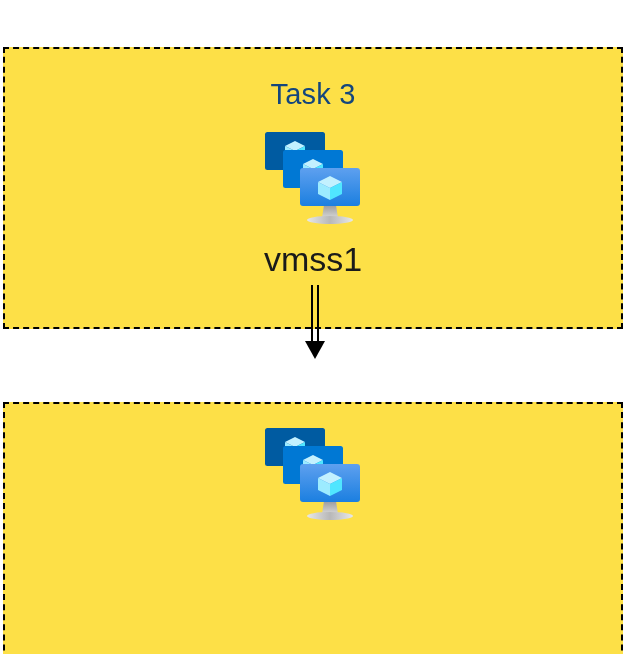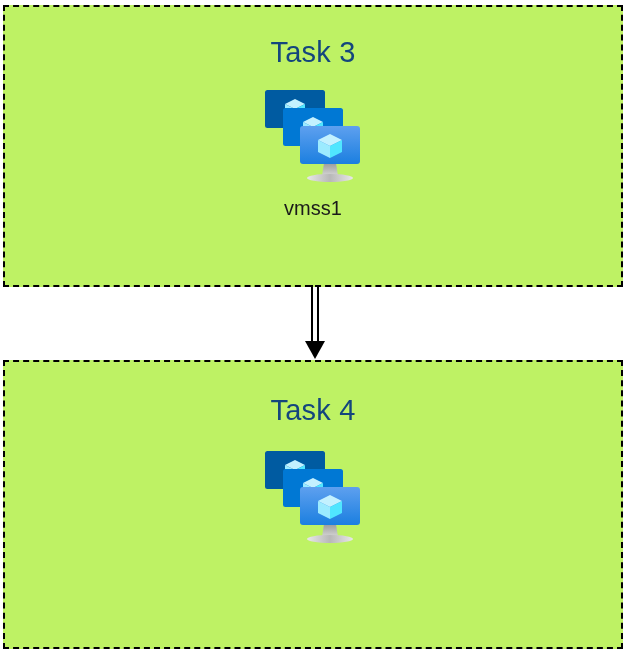--- a/index.html
+++ b/index.html
@@ -19,23 +19,24 @@
     position: absolute;
     left: 0;
     top: 0;
     width: 628px;
     height: 654px;
   }
 
   
   .task-box {
     position: absolute;
-    background: #bef264;
+    background: #fde047;
     border: 2px dashed #000000;
     box-sizing: border-box;
+    margin-top: 42px;
   }
   #task-box-1 {
     left: 3px;
     top: 5px;
     width: 620px;
     height: 282px;
   }
   #task-box-2 {
     left: 3px;
     top: 360px;
@@ -69,21 +70,21 @@
     position: relative;
     width: 110px;
     height: 104px;
   }
   #task-box-1 .vmss-icon-wrap { margin-top: 14px; }
   #task-box-2 .vmss-icon-wrap { margin-top: 17px; }
 
   .icon-caption {
     text-align: center;
     color: #1a1a1a;
-    font-size: 20px;
+    font-size: 34px;
     line-height: 1.18;
     white-space: nowrap;
   }
   #task-box-1 .icon-caption { margin-top: 10px; }
   #task-box-2 .icon-caption { margin-top: 36px; }
 
   
   #connector-arrow {
     position: absolute;
     left: 303px;
@@ -168,21 +169,20 @@
       <rect x="8" y="0" width="2" height="60" fill="#000000"></rect>
       <rect x="14" y="0" width="2" height="60" fill="#000000"></rect>
 
       <path d="M2 56 L22 56 L12 74 Z" fill="#000000"></path>
     </svg>
   </div>
 
   <div class="task-box" id="task-box-2">
     <div class="box-inner">
 
-      <div class="task-title">Task 4</div>
 
       <div class="vmss-icon-wrap">
         <svg width="110" height="104" viewBox="0 0 110 104" xmlns="http://www.w3.org/2000/svg">
           <defs>
             <linearGradient id="frontScreenGrad2" x1="0" y1="0" x2="0" y2="1">
               <stop offset="0" stop-color="#5ea0ef"></stop>
               <stop offset="1" stop-color="#1b7fe0"></stop>
             </linearGradient>
             <linearGradient id="standGrad2" x1="0" y1="0" x2="0" y2="1">
               <stop offset="0" stop-color="#9b9b9b"></stop>

